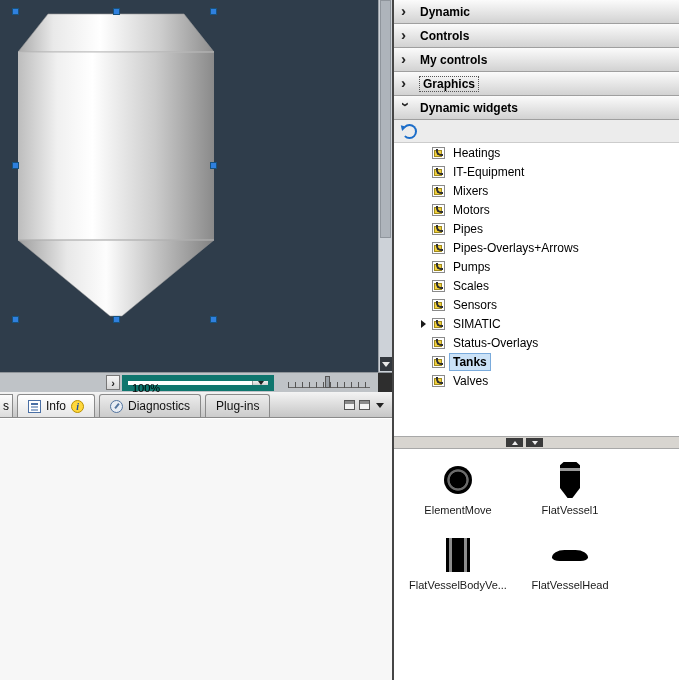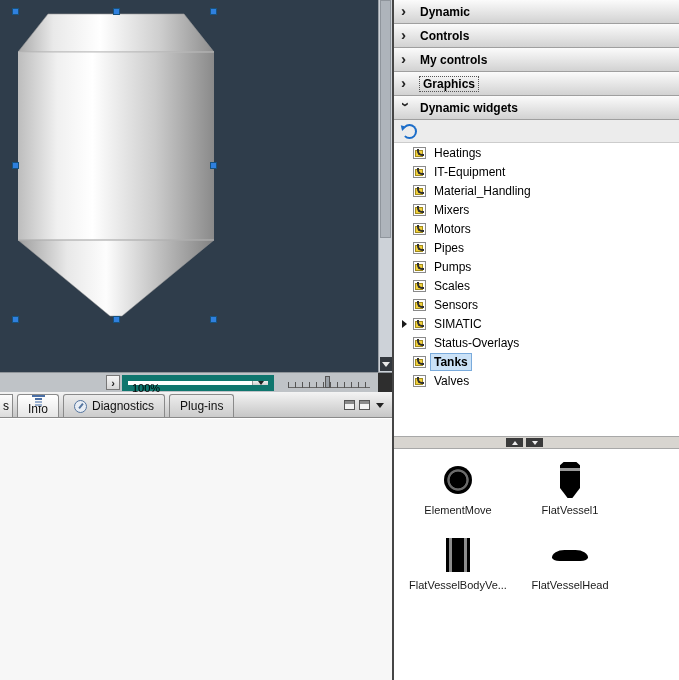--- a/index.html
+++ b/index.html
@@ -29,21 +29,21 @@
   .zb-slider{margin-left:14px;width:82px;height:14px;position:relative;}
   .zb-ticks{position:absolute;left:0;bottom:2px;width:100%;height:6px;
     background:repeating-linear-gradient(90deg,#555 0 1px,transparent 1px 7px);}
   .zb-line{position:absolute;left:0;bottom:2px;width:100%;height:1px;background:#666;}
   .zb-handle{position:absolute;left:45%;top:0;width:5px;height:12px;background:#9aa0a6;border:1px solid #555;box-sizing:border-box;}
   .zb-corner{position:absolute;right:0;top:0;width:14px;height:20px;background:#2e2e2e;}
   
   .tabsrow{position:absolute;left:0;top:392px;width:392px;height:26px;background:linear-gradient(#f4f4f4,#c6c6c6);border-bottom:1px solid #8a8a8a;box-sizing:border-box;display:flex;align-items:flex-end;}
   .tab-stub{width:13px;height:23px;overflow:hidden;display:flex;align-items:center;font-size:12px;background:linear-gradient(#fdfdfd,#dcdcdc);border-right:1px solid #8a8a8a;border-top:1px solid #8a8a8a;box-sizing:border-box;padding-left:3px;}
   .tab{height:23px;display:flex;align-items:center;gap:5px;padding:0 10px;margin-left:4px;border:1px solid #8a8a8a;border-bottom:none;border-radius:3px 3px 0 0;background:linear-gradient(#ececec,#cccccc);font-size:12px;color:#111;box-sizing:border-box;}
-  .tab.active{background:linear-gradient(#ffffff,#e6e6e6);flex-direction:column;}
+  .tab.active{background:linear-gradient(#ffffff,#e6e6e6);}
   .icon-props{width:13px;height:13px;background:#fff;border:1px solid #4a6fa5;box-sizing:border-box;position:relative;}
   .icon-props::after{content:"";position:absolute;left:2px;top:2px;width:7px;height:2px;background:#4a6fa5;box-shadow:0 3px 0 #9ab0cf,0 6px 0 #9ab0cf;}
   .icon-infocircle{width:13px;height:13px;border-radius:50%;background:#ffd83d;border:1px solid #b99000;box-sizing:border-box;color:#1a4fa0;font:italic bold 10px/11px "Liberation Serif",serif;text-align:center;}
   .icon-diag{width:13px;height:13px;border-radius:50%;background:#e8edf4;border:1px solid #53749e;box-sizing:border-box;position:relative;}
   .icon-diag::after{content:"";position:absolute;left:5px;top:2px;width:2px;height:6px;background:#53749e;transform:rotate(40deg);}
   .tab-winctrls{margin-left:auto;display:flex;align-items:center;gap:4px;padding:0 8px 7px 0;}
   .wc-icon{width:11px;height:10px;border:1px solid #555;background:#f2f2f2;box-sizing:border-box;position:relative;}
   .wc-icon::after{content:"";position:absolute;left:0;top:0;width:100%;height:3px;background:#8a8a8a;}
   .wc-drop{width:0;height:0;border-left:4px solid transparent;border-right:4px solid transparent;border-top:5px solid #222;margin-left:2px;}
   .bottom-area{position:absolute;left:0;top:418px;width:392px;height:262px;background:#f7f7f7;border-top:1px solid #fff;}
@@ -51,21 +51,21 @@
   .right-panel{position:absolute;left:392px;top:0;width:287px;height:680px;background:#fff;border-left:2px solid #454545;box-sizing:border-box;display:flex;flex-direction:column;}
   .section-header{height:24px;flex:0 0 24px;background:linear-gradient(#fbfbfb,#d2d2d2);border-bottom:1px solid #9f9f9f;display:flex;align-items:center;font-weight:bold;font-size:12px;color:#000;padding-left:7px;gap:9px;box-sizing:border-box;}
   .chev{width:10px;font-size:15px;font-weight:bold;line-height:10px;color:#222;display:inline-block;transform:translateY(-1px);}
   .section-header.expanded .chev{transform:rotate(90deg) translateX(-1px);}
   .section-header.focused .section-label{outline:1px dotted #555;padding:0 3px;}
   .palette-toolbar{height:23px;flex:0 0 23px;background:#ececec;border-bottom:1px solid #cccccc;display:flex;align-items:center;padding-left:8px;box-sizing:border-box;}
   .refresh-icon{width:11px;height:11px;border:2px solid #1b6dc9;border-radius:50%;border-left-color:transparent;position:relative;display:inline-block;}
   .refresh-icon::after{content:"";position:absolute;left:-4px;top:-2px;width:0;height:0;border-top:3px solid transparent;border-bottom:3px solid transparent;border-right:5px solid #1b6dc9;transform:rotate(45deg);}
   
   .tree{height:293px;flex:0 0 293px;overflow:hidden;background:#fff;}
-  .tree-row{height:19px;display:flex;align-items:center;font-size:12px;padding-left:19px;box-sizing:border-box;color:#000;}
+  .tree-row{height:19px;display:flex;align-items:center;font-size:12px;padding-left:38px;box-sizing:border-box;color:#000;}
   .expander{width:0;height:0;border-top:4px solid transparent;border-bottom:4px solid transparent;border-left:5px solid #1a1a1a;margin-left:-11px;margin-right:6px;visibility:hidden;}
   .expander.show{visibility:visible;}
   .folder-icon{width:13px;height:12px;margin-right:5px;background:#fefefe;border:1px solid #8a8a8a;box-sizing:border-box;position:relative;flex:0 0 13px;}
   .folder-icon::before{content:"";position:absolute;left:1px;bottom:1px;width:6px;height:5px;background:#f4d23c;border:1px solid #a08b1e;}
   .folder-icon::after{content:"";position:absolute;right:1px;top:1px;width:5px;height:5px;border-bottom:2px solid #2f2f2f;border-left:2px solid #2f2f2f;border-radius:0 0 0 5px;}
   .tree-label{padding:1px 3px;white-space:nowrap;}
   .tree-row.selected .tree-label{background:#cbe2f7;outline:1px solid #7aabdc;font-weight:bold;}
   
   .splitter{height:13px;flex:0 0 13px;background:#d8d5d0;border-top:1px solid #a8a8a8;border-bottom:1px solid #a8a8a8;display:flex;align-items:center;gap:3px;padding-left:112px;box-sizing:border-box;}
   .split-btn{width:17px;height:9px;background:#3a3a3a;display:flex;align-items:center;justify-content:center;}
@@ -211,36 +211,36 @@
     <span class="tree-label">Heatings</span>
   </div>
       <div class="tree-row">
     <span class="expander"></span>
     <span class="folder-icon"></span>
     <span class="tree-label">IT-Equipment</span>
   </div>
       <div class="tree-row">
     <span class="expander"></span>
     <span class="folder-icon"></span>
-    <span class="tree-label">Material_Handling</span>
-  </div>
-      <div class="tree-row">
-    <span class="expander"></span>
-    <span class="folder-icon"></span>
     <span class="tree-label">Mixers</span>
   </div>
       <div class="tree-row">
     <span class="expander"></span>
     <span class="folder-icon"></span>
     <span class="tree-label">Motors</span>
   </div>
       <div class="tree-row">
     <span class="expander"></span>
     <span class="folder-icon"></span>
     <span class="tree-label">Pipes</span>
+  </div>
+      <div class="tree-row">
+    <span class="expander"></span>
+    <span class="folder-icon"></span>
+    <span class="tree-label">Pipes-Overlays+Arrows</span>
   </div>
       <div class="tree-row">
     <span class="expander"></span>
     <span class="folder-icon"></span>
     <span class="tree-label">Pumps</span>
   </div>
       <div class="tree-row">
     <span class="expander"></span>
     <span class="folder-icon"></span>
     <span class="tree-label">Scales</span>

